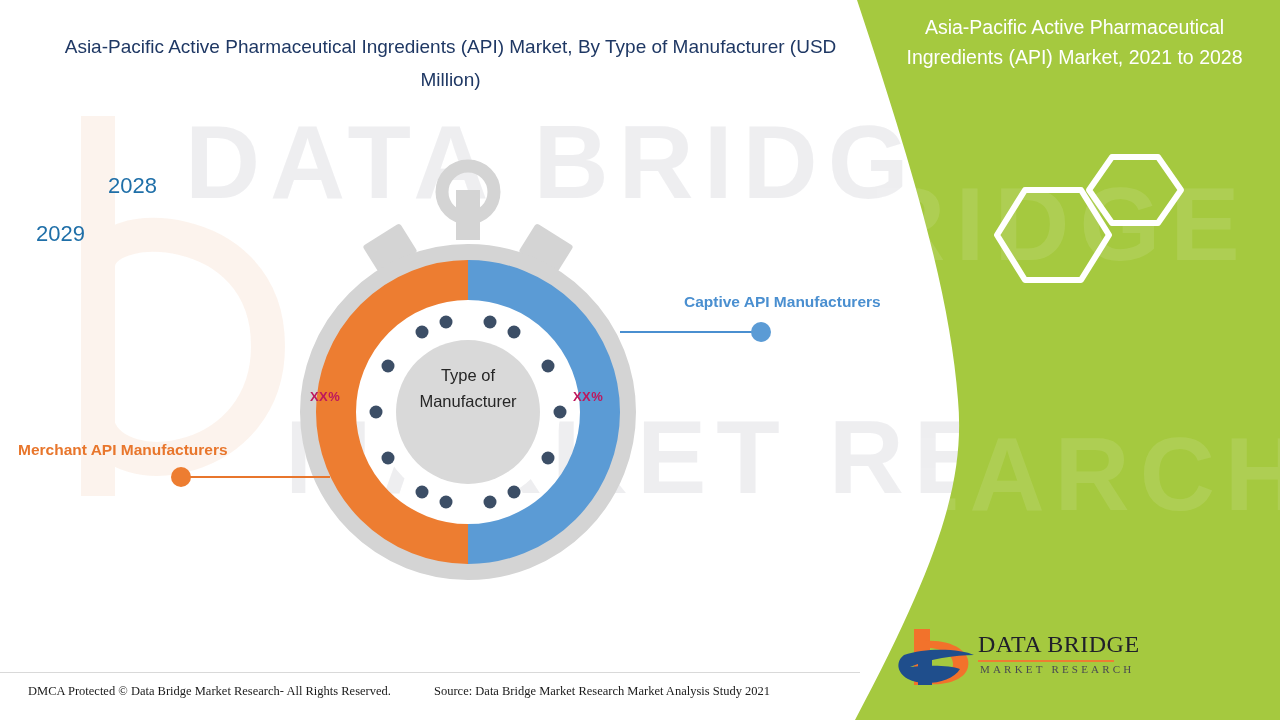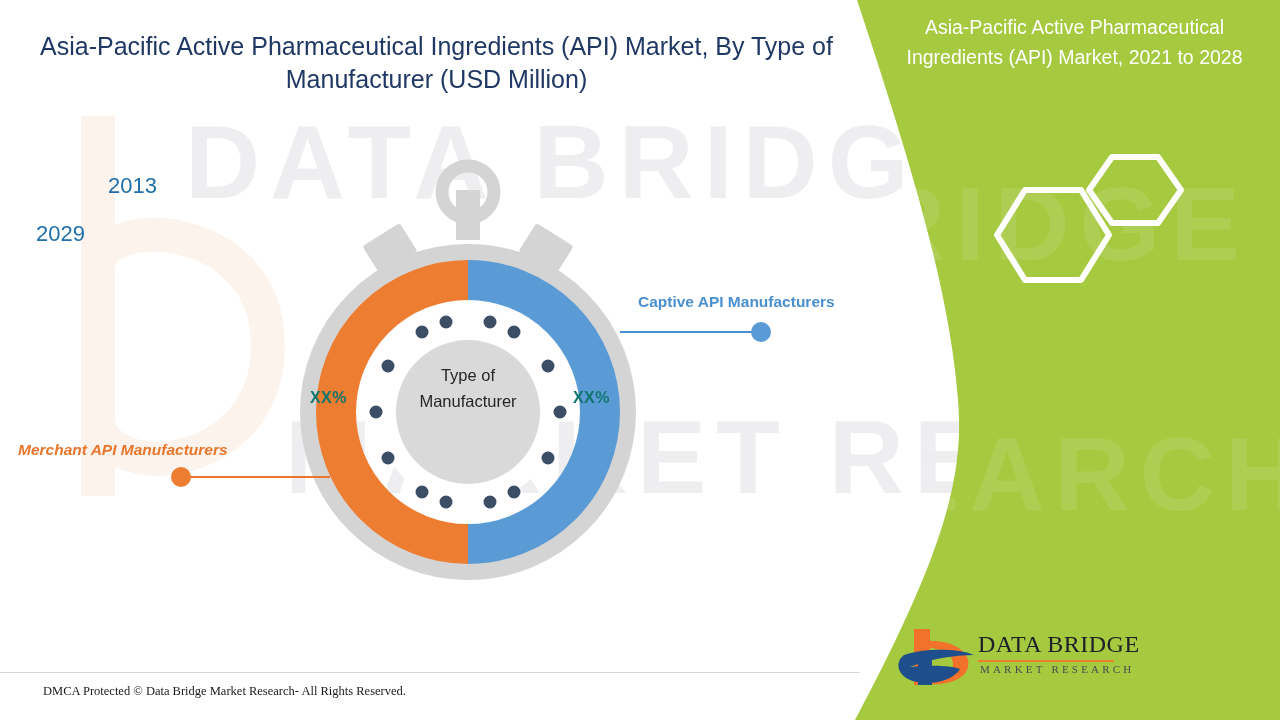--- a/index.html
+++ b/index.html
@@ -96,26 +96,26 @@
     text-align: center;
     color: #2E75A8;
     font-size: 20.5px;
     line-height: 30px;
     letter-spacing: .3px;
   }
 
   
   .main-title {
     position: absolute;
-    left: 34px;
+    left: 48px;
     top: 30px;
     width: 805px;
     text-align: center;
     color: #1F3864;
-    font-size: 25px;
+    font-size: 19px;
     line-height: 33px;
     font-weight: 400;
   }
 
   
   .chart-area {
     position: absolute;
     left: 258px;
     top: 140px;
     width: 420px;
@@ -127,47 +127,47 @@
     left: 135px;
     top: 222px;
     width: 150px;
     text-align: center;
     font-size: 16.5px;
     line-height: 26px;
     color: #262626;
   }
   .pct {
     position: absolute;
-    color: #0f766e;
-    font-size: 16px;
+    color: #be185d;
+    font-size: 13px;
     font-weight: 700;
     letter-spacing: .4px;
   }
   .pct.left  { left: 52px;  top: 249px; }
   .pct.right { left: 315px; top: 249px; }
 
   
   .callout-label {
     position: absolute;
     font-size: 15.5px;
     font-weight: 700;
     white-space: nowrap;
   }
-  .callout-label.blue   { left: 638px; top: 293px; color: #4A8FD0; }
-  .callout-label.orange { left: 18px;  top: 441px; color: #E8762C; font-style: italic; }
+  .callout-label.blue   { left: 684px; top: 293px; color: #4A8FD0; }
+  .callout-label.orange { left: 18px;  top: 441px; color: #E8762C; }
 
   
   .footer-text {
     position: absolute;
     font-family: "Liberation Serif", serif;
     font-size: 12.5px;
     color: #1a1a1a;
     white-space: nowrap;
   }
-  .footer-dmca   { left: 43px;  top: 684px; font-family: Liberation Serif, serif; }
+  .footer-dmca   { left: 28px;  top: 684px; font-family: Liberation Serif, serif; }
   .footer-source { left: 434px; top: 684px; }
   .footer-rule {
     position: absolute;
     left: 0; top: 672px;
     width: 860px; height: 1px;
     background: #d9d9d9;
   }
 
   
   .logo-wrap {
@@ -230,21 +230,21 @@
     <div class="panel-title">Asia-Pacific Active Pharmaceutical Ingredients (API) Market, 2021 to 2028</div>
 
     <div class="hex-wrap">
       <svg width="200" height="150" viewBox="0 0 200 150">
 
         <polygon points="12,95 40,50 96,50 124,95 96,140 40,140" fill="none" stroke="#ffffff" stroke-width="6" stroke-linejoin="round"></polygon>
 
         <polygon points="104,50 127,17 173,17 196,50 173,83 127,83" fill="none" stroke="#ffffff" stroke-width="6" stroke-linejoin="round"></polygon>
       </svg>
     </div>
-    <div class="hex-label y2021">2013</div>
+    <div class="hex-label y2021">2028</div>
     <div class="hex-label y2028">2029</div>
 
   </div>
 
   <div class="main-title">Asia-Pacific Active Pharmaceutical Ingredients (API) Market, By Type of Manufacturer (USD Million)</div>
 
   <div class="chart-area">
     <svg width="420" height="470" viewBox="0 0 420 470">
       <g>
         <circle cx="210" cy="52" r="26" fill="none" stroke="#D4D4D4" stroke-width="13"></circle>
@@ -294,20 +294,21 @@
 
     <line x1="330" y1="477" x2="190" y2="477" stroke="#E8762C" stroke-width="2"></line>
     <circle cx="181" cy="477" r="10" fill="#ED7D31"></circle>
   </svg>
 
   <div class="callout-label blue">Captive API Manufacturers</div>
   <div class="callout-label orange">Merchant API Manufacturers</div>
 
   <div class="footer-rule"></div>
   <div class="footer-text footer-dmca">DMCA Protected © Data Bridge Market Research- All Rights Reserved.</div>
+  <div class="footer-text footer-source">Source: Data Bridge Market Research Market Analysis Study 2021</div>
 
   <div class="logo-wrap">
     <svg width="86" height="66" viewBox="0 0 86 66">
       <path d="M22 4 L38 4 L38 60 L22 60 Z" fill="#F2722B"></path>
       <path d="M33 16 C58 14 80 26 76 42 C73 56 50 62 30 58 C44 56 60 50 61 40 C62 29 48 22 33 23 Z" fill="#F2722B"></path>
       <path d="M12 30 C34 22 70 24 82 30 C64 30 36 34 18 42 C36 40 58 40 68 44 C60 58 30 62 16 54 C4 47 4 36 12 30 Z" fill="#1F4E8C"></path>
       <path d="M26 32 L40 32 L40 60 L26 60 Z" fill="#1F4E8C"></path>
     </svg>
     <div class="logo-main">DATA BRIDGE</div>
     <div class="logo-underline"></div>

